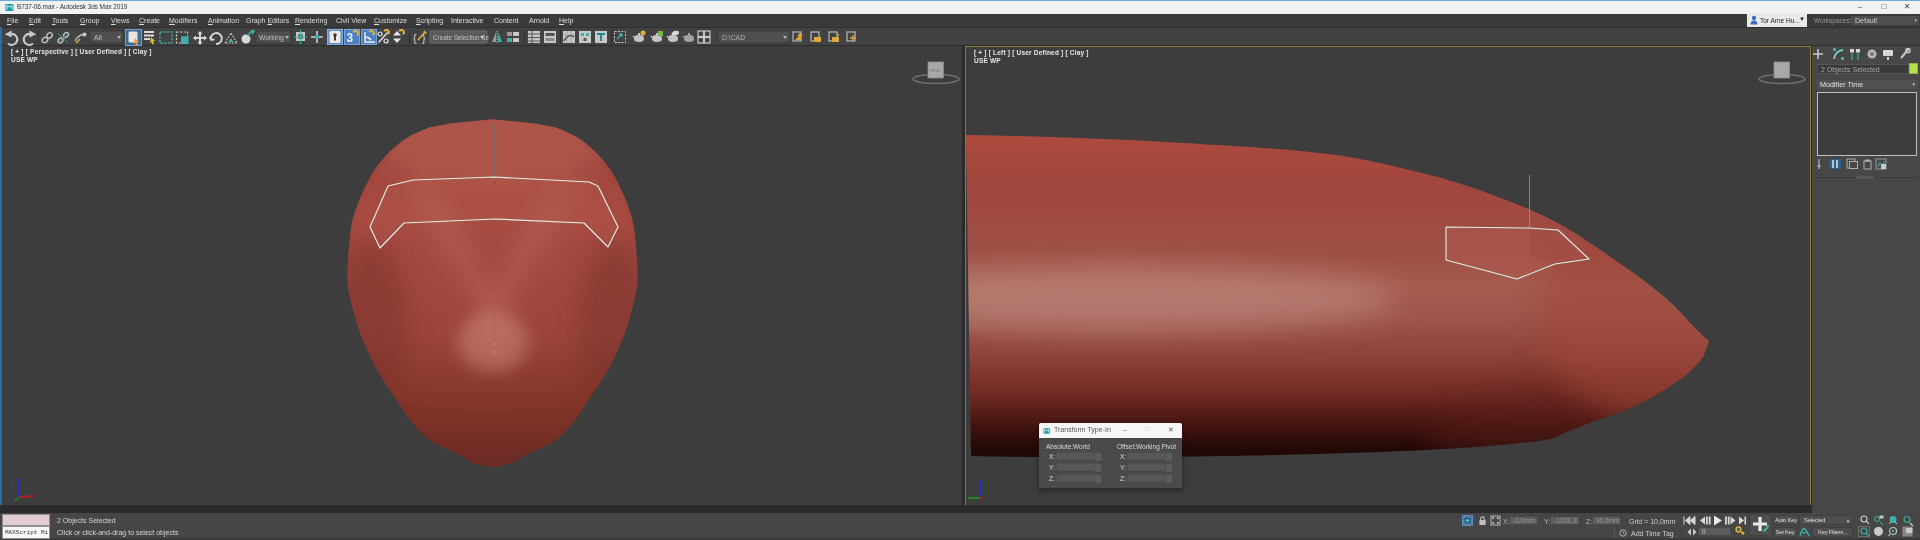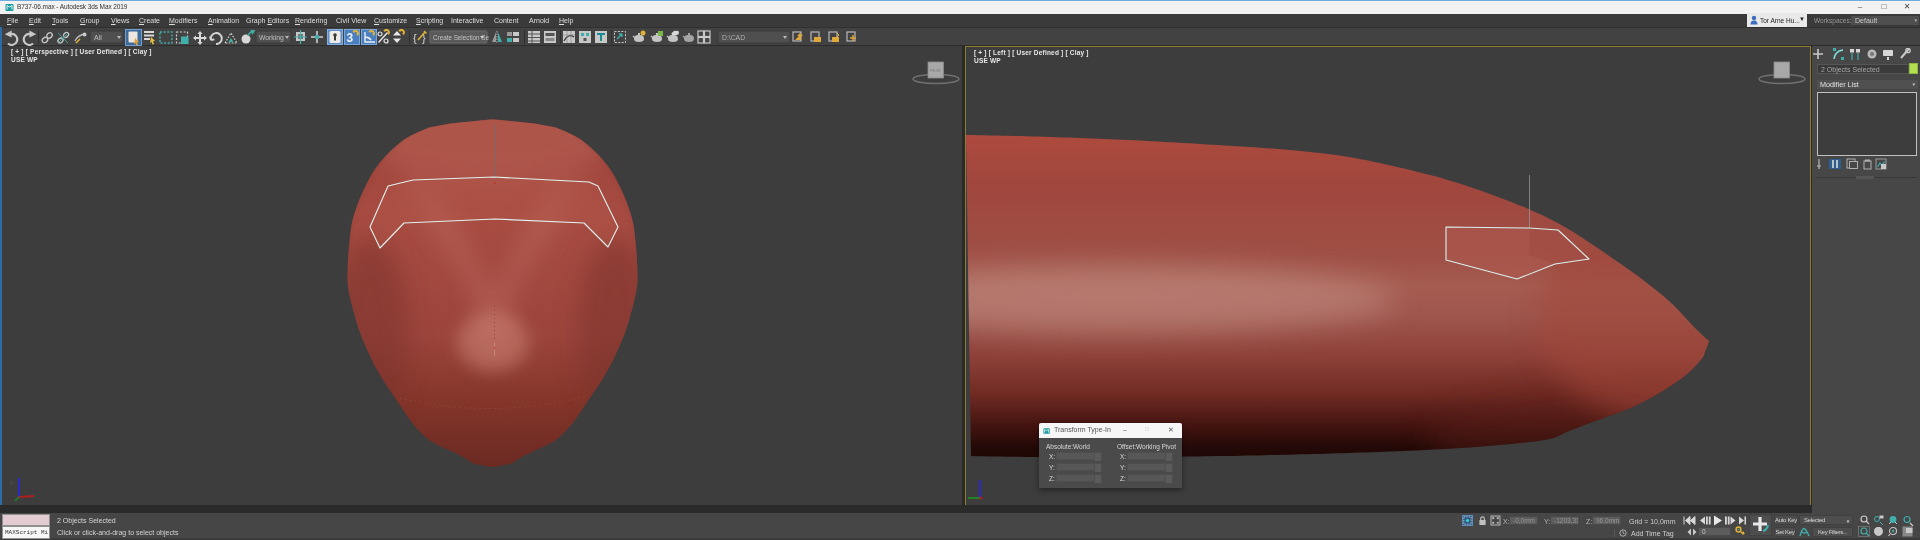--- a/index.html
+++ b/index.html
@@ -451,21 +451,21 @@
       <g transform="translate(87,0)">
           <path d="M2,10 L8,3 M8,3 L10,1" stroke="#c8c8c8" stroke-width="2"></path>
           <circle cx="9" cy="2.5" r="2.2" fill="none" stroke="#c8c8c8" stroke-width="1.3"></circle>
         </g>
     </svg>
     <div class="abs" style="left:5px;top:18px;width:92px;height:10px;background:#3a3a3a;border:1px solid #555">
         <span style="position:absolute;left:3px;top:1px;font-size:7px;color:#a8a8a8">2 Objects Selected</span>
       </div>
     <div class="abs" style="left:97px;top:17px;width:9px;height:11px;background:#b3e04e;border:1px solid #8fb83e"></div>
     <div class="abs" style="left:5px;top:34px;width:101px;height:9px;background:#505050">
-        <span style="position:absolute;left:3px;top:0px;font-size:7.2px;color:#e2e2e2">Modifier List</span>
+        <span style="position:absolute;left:3px;top:0px;font-size:7.2px;color:#e2e2e2">Modifier Time</span>
         <span style="position:absolute;right:3px;top:1px;font-size:5px;color:#ccc">▾</span>
       </div>
     <div class="abs" style="left:5px;top:46px;width:100px;height:64px;background:#3d3d3d;border:1px solid #c0c0c0"></div>
 
     <svg class="abs" style="left:4px;top:112px" width="100" height="12" viewBox="0 0 100 12">
       <path d="M3,1 L3,8 M1,8 L5,8 M3,8 L3,11" stroke="#b8b8b8" stroke-width="1.2"></path>
       <rect x="13" y="1" width="12" height="10" rx="1" fill="#2d5f8f"></rect>
       <path d="M17,2 L17,10 M21,2 L21,10" stroke="#dcdcdc" stroke-width="1.6"></path>
       <g transform="translate(31,1)">
           <rect x="0" y="0" width="8" height="9" fill="none" stroke="#b0b0b0" stroke-width="1"></rect>

